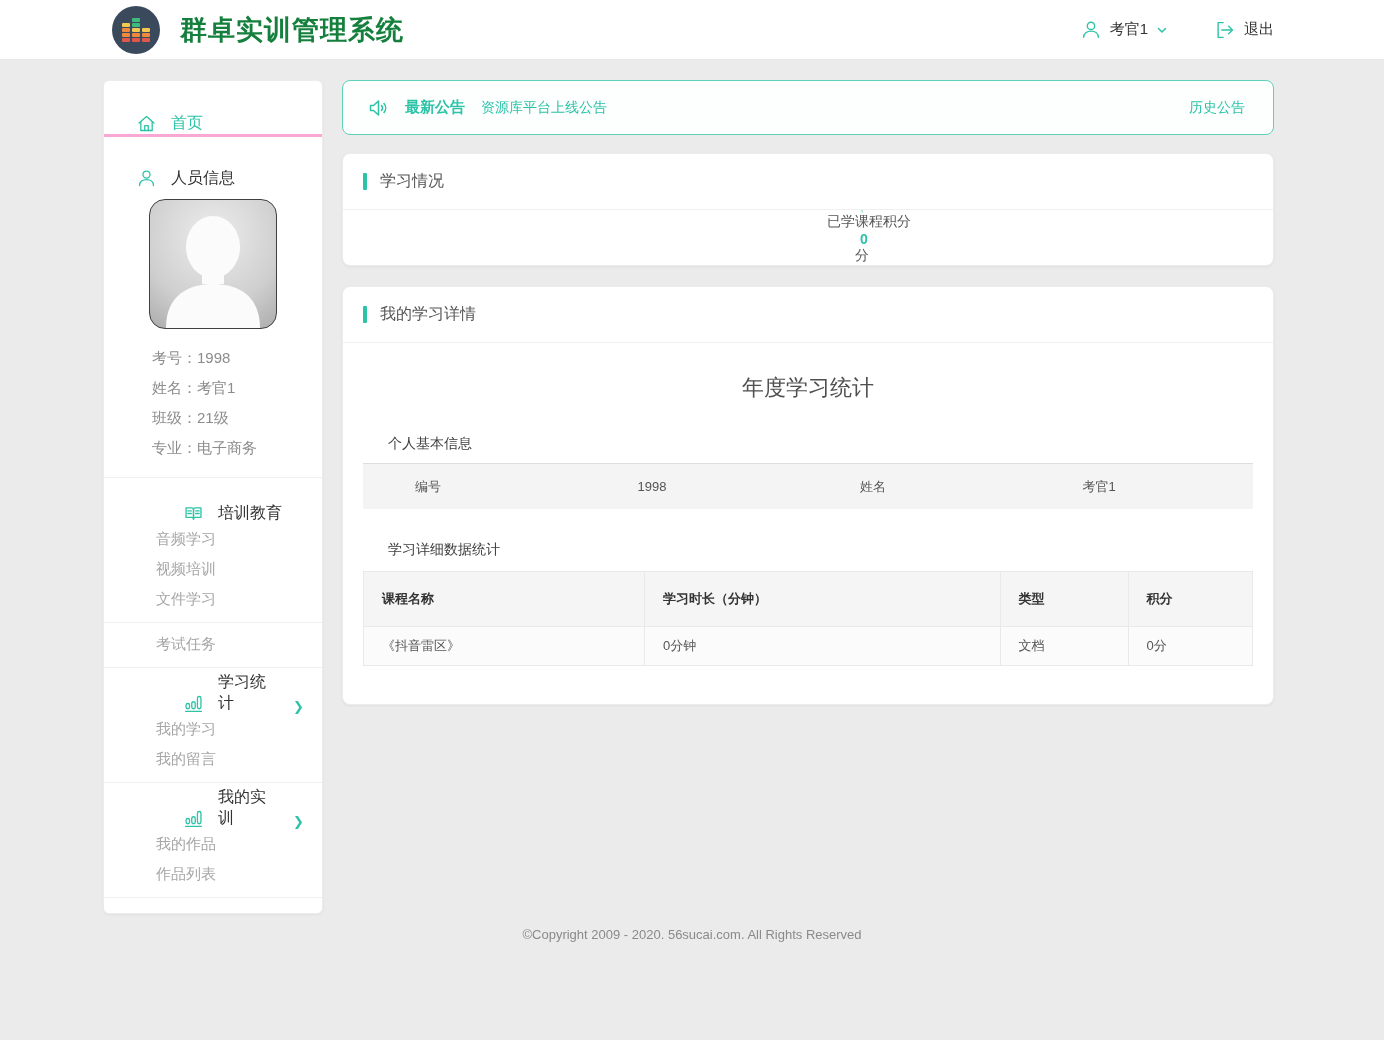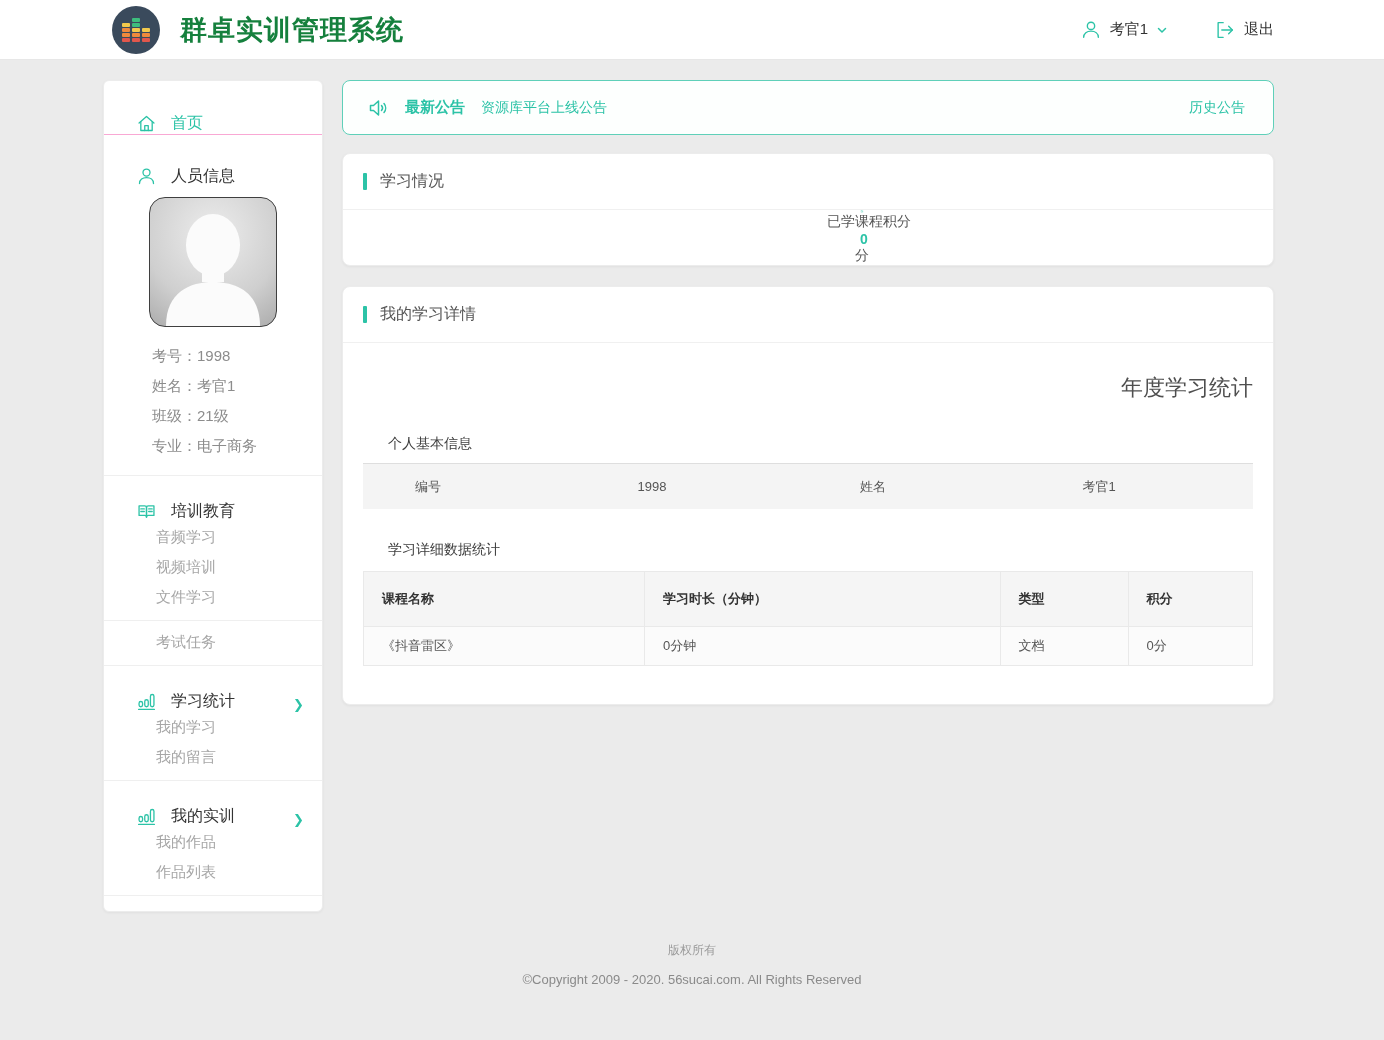--- a/index.html
+++ b/index.html
@@ -21,26 +21,26 @@
   .layout { display:flex; align-items:flex-start; padding:20px 0 0 103px; gap:19px; }
 
   
   .sidebar { width:220px; background:#fff; border-radius:6px; border:1px solid #ececec;
     box-shadow:0 1px 3px rgba(0,0,0,.05); overflow:hidden; }
   .side-item { display:flex; align-items:flex-end; gap:14px; padding:0 18px 0 32px;
     font-size:16px; color:#333; cursor:pointer; }
   .side-item .flex { flex:1; }
   .side-item.home { height:53px; color:#2cc3a7; }
   .side-group { border-top:1px solid #efefef; }
-  .side-group .side-item { height:40px; }
+  .side-group .side-item { height:40px;margin-left:47px; }
   .side-group.pad { padding:6px 0 8px; }
   .sub-item { padding:0 0 0 52px; line-height:30px; font-size:15px; color:#a6a6a6; cursor:pointer; }
   .chev-r { color:#2cc3a7; font-size:13px; font-weight:bold; }
 
-  .profile-block { border-top:1px solid #f9a8d4; padding-bottom:14px; }
+  .profile-block { border-top:3px solid #f9a8d4; padding-bottom:14px; }
   .profile-block .side-item { height:52px; }
   .avatar { width:128px; height:130px; margin:10px auto 0; border-radius:16px;
     border:1px solid #3f3f3f;
     background:radial-gradient(120% 120% at 50% 28%, #ededed 0%, #cfcfcf 45%, #8a8a8a 100%);
     overflow:hidden; }
   .profile-lines { margin:14px 0 0 48px; }
   .profile-lines div { line-height:30px; font-size:15px; color:#8c8c8c; }
 
   
   .main { width:932px; }
@@ -55,21 +55,21 @@
     box-shadow:0 1px 3px rgba(0,0,0,.05); margin-bottom:20px; }
   .card-header { height:56px; display:flex; align-items:center; padding:0 20px; border-bottom:1px solid #f0f0f0; }
   .tick { width:4px; height:17px; background:#2cc3a7; border-radius:1px; margin-right:13px; }
   .card-title { font-size:16px; color:#555; }
 
   .study-row { height:55px; display:flex; align-items:center; padding-left:108px; font-size:14px; color:#555;flex-direction:column; }
   .study-row .lbl { margin-left:14px; }
   .score-val { color:#2cc3a7; font-weight:bold; margin:0 9px 0 13px; }
 
   .details-body { padding:0 20px 38px; }
-  .annual-heading { text-align:right; font-size:22px; font-weight:normal; color:#4f4f4f; margin-top:30px; }
+  .annual-heading { text-align:center; font-size:22px; font-weight:normal; color:#4f4f4f; margin-top:30px; }
   .sub-label { font-size:14px; color:#3d3d3d; margin:32px 0 0 25px; }
   .basic-grid { margin-top:10px; height:46px; background:#f4f4f4; border-top:1px solid #dedede;
     display:grid; grid-template-columns:25% 25% 25% 25%; align-items:center; }
   .basic-grid span { padding-left:52px; font-size:13px; color:#555; }
 
   table.detail { width:100%; border-collapse:collapse; margin-top:12px; }
   table.detail th { background:#f5f5f5; border:1px solid #e9e9e9; text-align:left;
     font-size:13px; color:#333; padding:18px 0 18px 18px; font-weight:bold; }
   table.detail td { background:#fbfbfb; border:1px solid #e9e9e9; font-size:13px; color:#555;
     padding:10px 0 10px 18px; }
@@ -275,15 +275,14 @@
               <td>0分</td>
             </tr>
           </tbody>
         </table>
       </div>
     </section>
   </main>
 </div>
 
 <footer class="footer">
-  <div class="line1">版权所有</div>
   <div class="line2">©Copyright 2009 - 2020. 56sucai.com. All Rights Reserved</div>
 </footer>
 
 </body></html>

